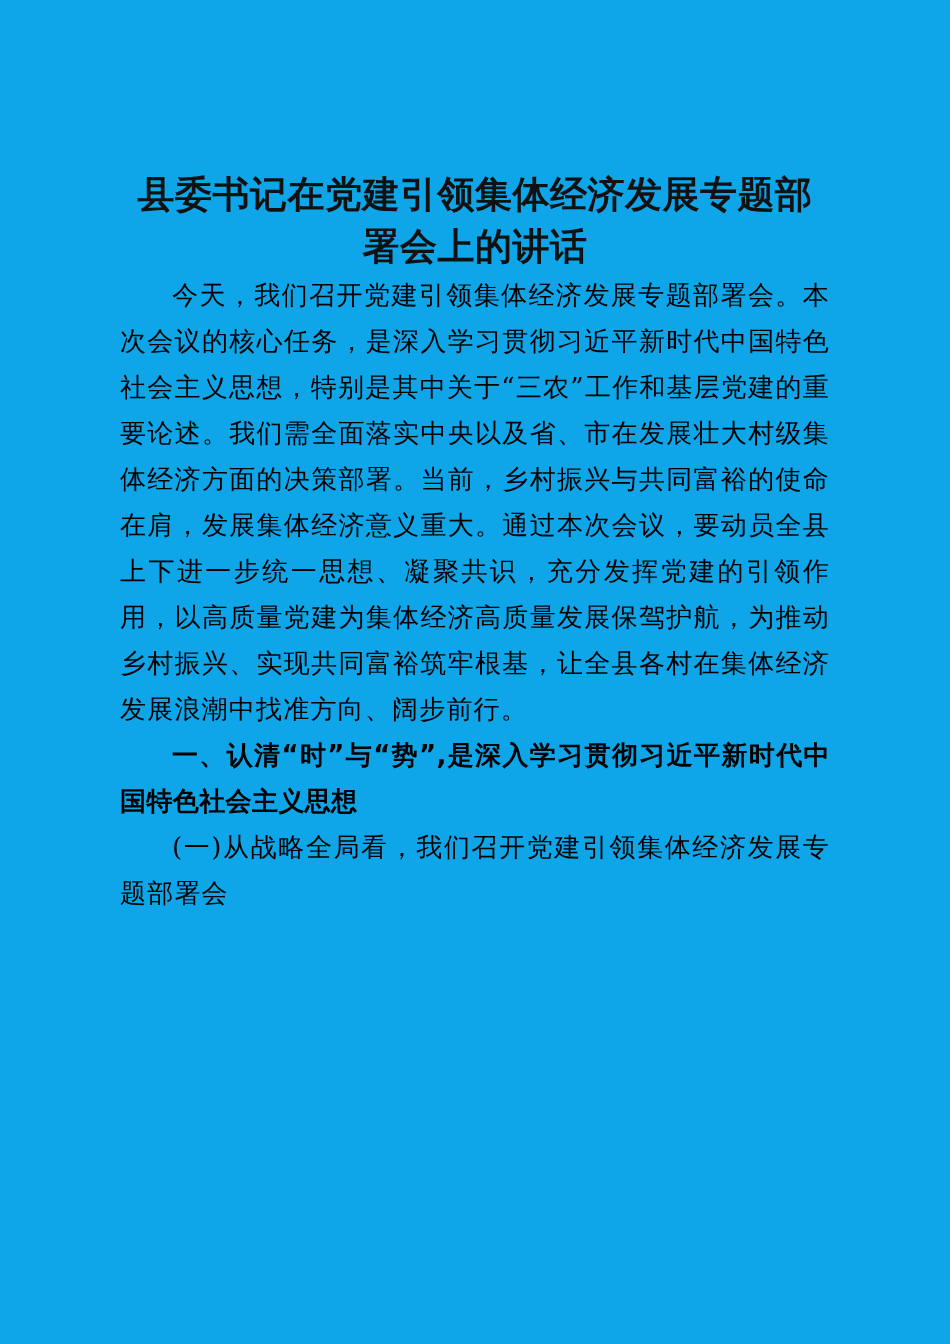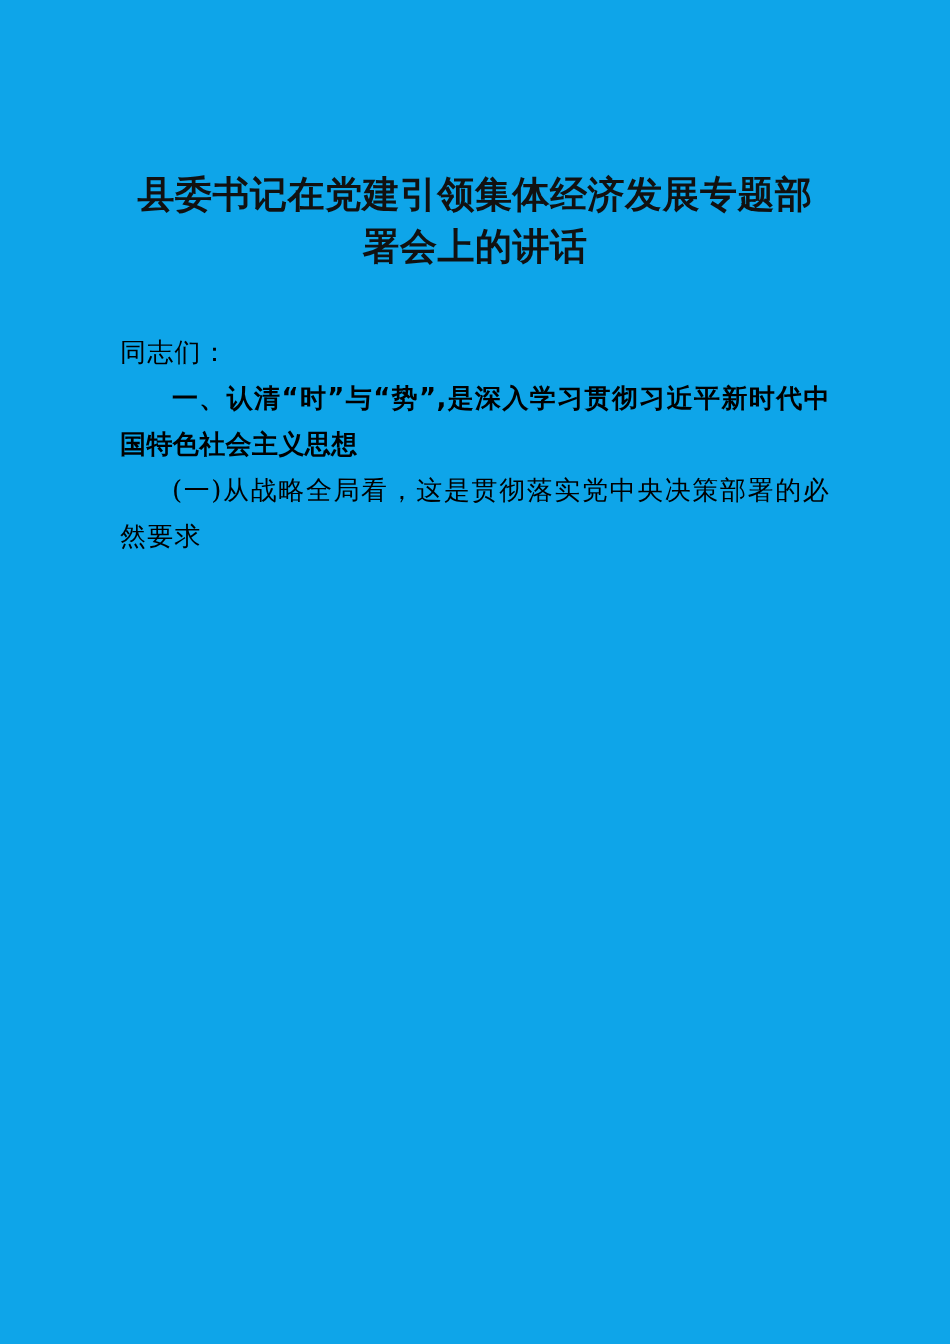--- a/index.html
+++ b/index.html
@@ -93,22 +93,22 @@
   }
 </style>
 </head>
 <body>
 
 <div class="page">
   <div class="page-body">
 
     <h1 class="doc-title">县委书记在党建引领集体经济发展专题部署会上的讲话</h1>
 
-    <p class="salutation">同志们：</p>
 
+    <p class="para">今天，我们召开党建引领集体经济发展专题部署会。本次会议的核心任务，是深入学习贯彻习近平新时代中国特色社会主义思想，特别是其中关于“三农”工作和基层党建的重要论述。我们需全面落实中央以及省、市在发展壮大村级集体经济方面的决策部署。当前，乡村振兴与共同富裕的使命在肩，发展集体经济意义重大。通过本次会议，要动员全县上下进一步统一思想、凝聚共识，充分发挥党建的引领作用，以高质量党建为集体经济高质量发展保驾护航，为推动乡村振兴、实现共同富裕筑牢根基，让全县各村在集体经济发展浪潮中找准方向、阔步前行。</p>
 
     <p class="heading-1">一、认清“时”与“势”,是深入学习贯彻习近平新时代中国特色社会主义思想</p>
 
-    <p class="heading-2">(一)从战略全局看，这是贯彻落实党中央决策部署的必然要求</p>
+    <p class="heading-2">(一)从战略全局看，我们召开党建引领集体经济发展专题部署会</p>
 
 
   </div>
 </div>
 
 </body></html>

